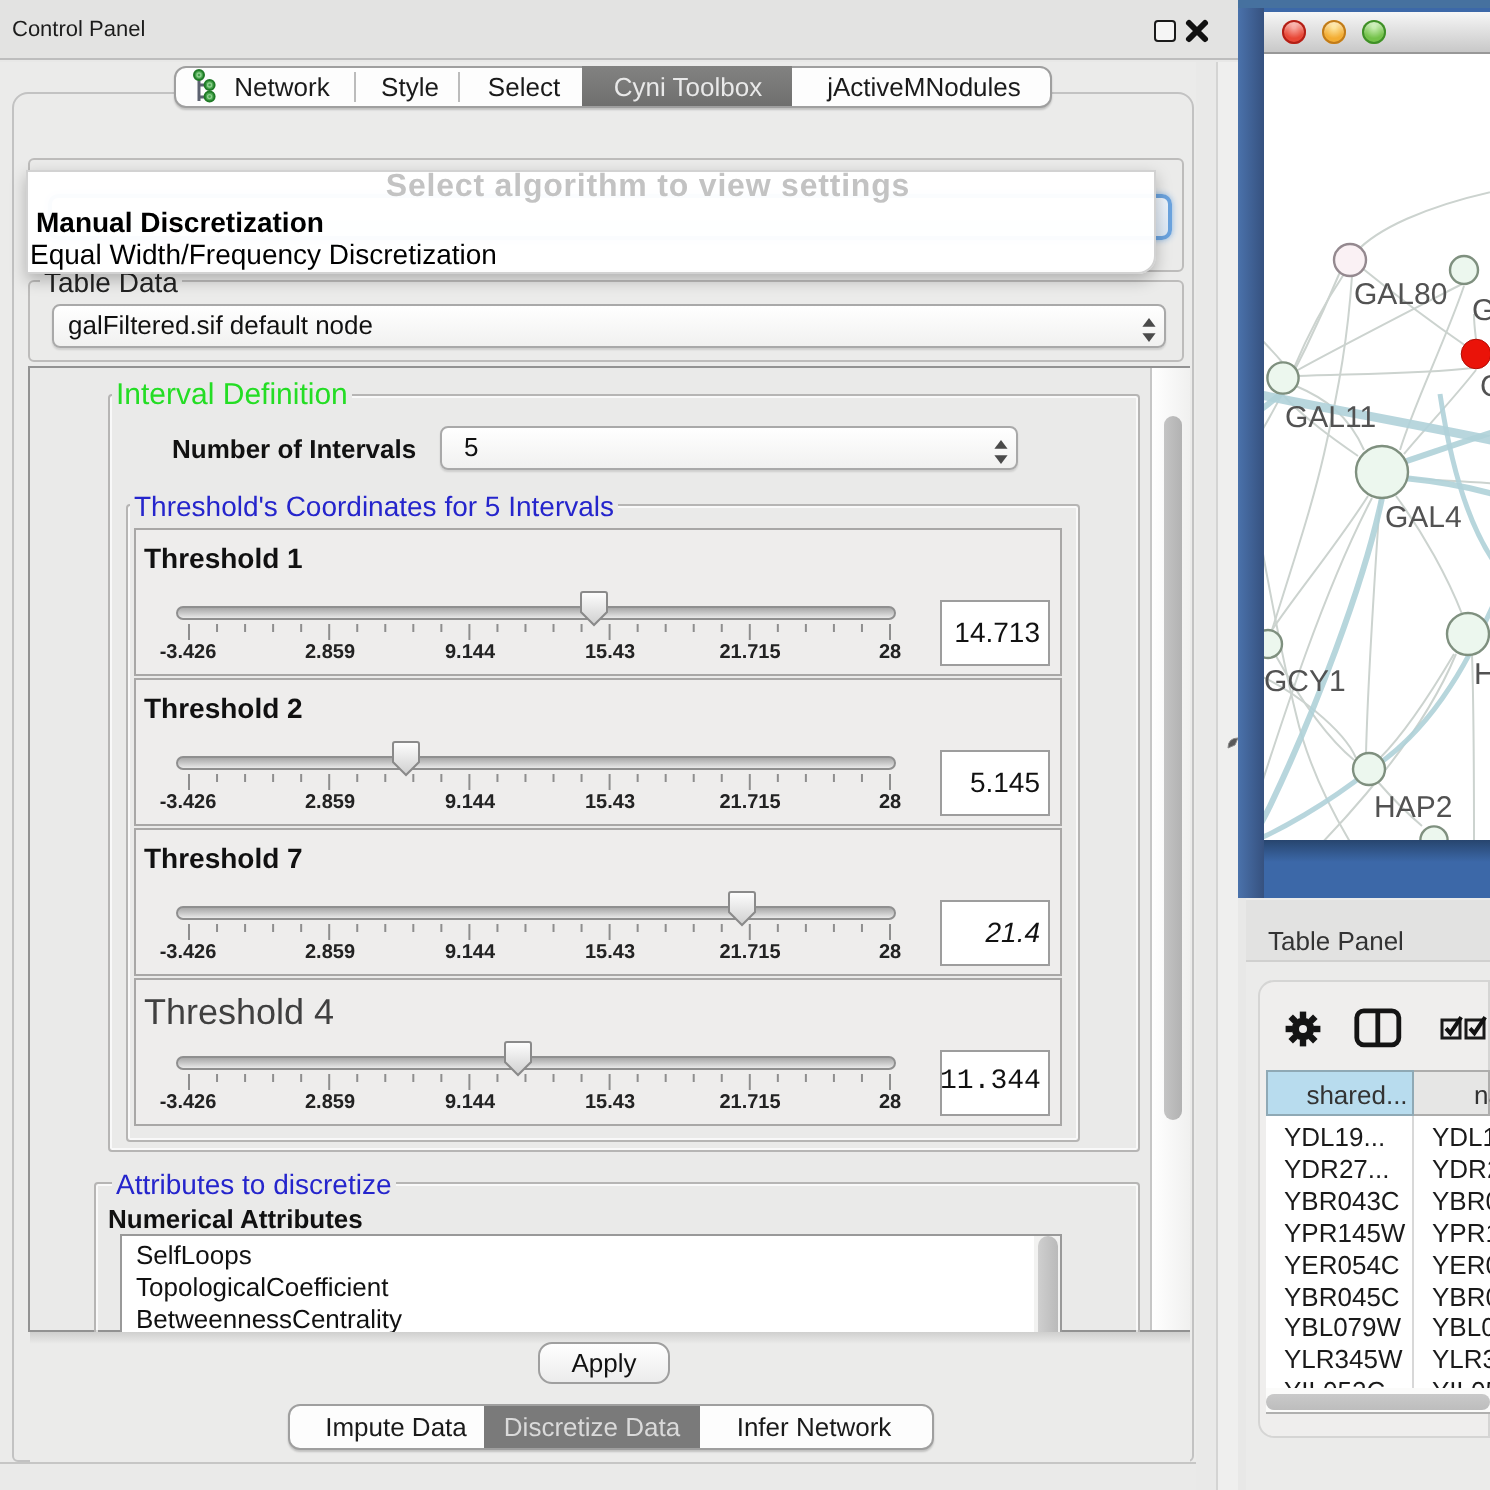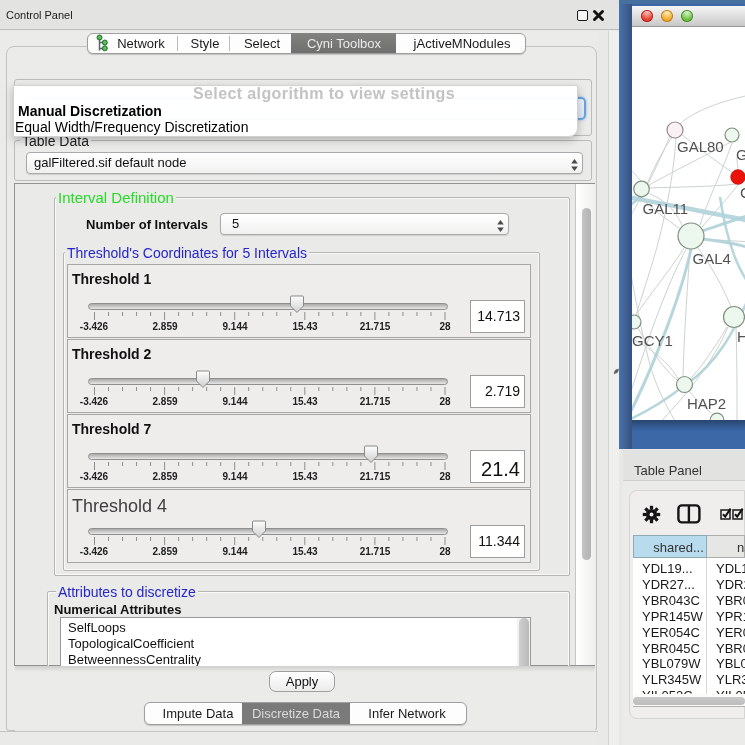--- a/index.html
+++ b/index.html
@@ -152,21 +152,21 @@
 <svg class="abs" style="left:195.2px;top:370px;" width="16" height="19" viewBox="0 0 16 19">
 <path d="M2.5 1 H13.5 Q14.5 1 14.5 2 V11 L8 17.5 L1.5 11 V2 Q1.5 1 2.5 1 Z" fill="url(#thg1)" stroke="#8a8a8a" stroke-width="1"></path>
 <defs>
         <linearGradient id="thg1" x1="0" y1="0" x2="0" y2="1">
           <stop offset="0" stop-color="#fefefe"></stop>
           <stop offset="1" stop-color="#cfcfcf"></stop>
         </linearGradient>
       </defs>
     </svg>
 <div class="abs" style="left:470px;top:375px;width:55px;height:33px;background:#fff;border:1px solid #9d9d9d;"></div>
-<div class="lbl" style="left:470px;top:383px;width:50px;text-align:right;font-size:14px;color:#111;">2.719</div>
+<div class="lbl" style="left:470px;top:383px;width:50px;text-align:right;font-size:14px;color:#111;">5.145</div>
 <div class="abs" style="left:67px;top:414px;width:464px;height:74px;border:1px solid #a8a7a6;background:#eeedec;"></div>
 <div class="lbl" style="left:72px;top:421px;font-size:14px;font-weight:bold;color:#111;">Threshold 7</div>
 <div class="abs" style="left:88px;top:453px;width:360px;height:7px;border:1px solid #8f8f8f;border-radius:4px;background:linear-gradient(#a8a8a8,#e8e8e8);"></div>
 <svg class="abs" style="left:88px;top:462px;" width="362" height="10" viewBox="0 0 362 10">
       <line x1="6.50" y1="0" x2="6.50" y2="8" stroke="#8e8e8e" stroke-width="1"></line>
       <line x1="20.52" y1="0" x2="20.52" y2="4" stroke="#8e8e8e" stroke-width="1"></line>
       <line x1="34.54" y1="0" x2="34.54" y2="4" stroke="#8e8e8e" stroke-width="1"></line>
       <line x1="48.56" y1="0" x2="48.56" y2="4" stroke="#8e8e8e" stroke-width="1"></line>
       <line x1="62.58" y1="0" x2="62.58" y2="4" stroke="#8e8e8e" stroke-width="1"></line>
       <line x1="76.60" y1="0" x2="76.60" y2="8" stroke="#8e8e8e" stroke-width="1"></line>
@@ -200,21 +200,21 @@
 <svg class="abs" style="left:363.4px;top:445px;" width="16" height="19" viewBox="0 0 16 19">
 <path d="M2.5 1 H13.5 Q14.5 1 14.5 2 V11 L8 17.5 L1.5 11 V2 Q1.5 1 2.5 1 Z" fill="url(#thg2)" stroke="#8a8a8a" stroke-width="1"></path>
 <defs>
         <linearGradient id="thg2" x1="0" y1="0" x2="0" y2="1">
           <stop offset="0" stop-color="#fefefe"></stop>
           <stop offset="1" stop-color="#cfcfcf"></stop>
         </linearGradient>
       </defs>
     </svg>
 <div class="abs" style="left:470px;top:450px;width:55px;height:33px;background:#fff;border:1px solid #9d9d9d;"></div>
-<div class="lbl" style="left:470px;top:458px;width:50px;text-align:right;font-size:20px;color:#111;">21.4</div>
+<div class="lbl" style="left:470px;top:458px;width:50px;text-align:right;font-size:14px;color:#111;font-style:italic;">21.4</div>
 <div class="abs" style="left:67px;top:489px;width:464px;height:74px;border:1px solid #a8a7a6;background:#eeedec;"></div>
 <div class="lbl" style="left:72px;top:496px;font-size:18px;font-weight:normal;color:#404040;">Threshold 4</div>
 <div class="abs" style="left:88px;top:528px;width:360px;height:7px;border:1px solid #8f8f8f;border-radius:4px;background:linear-gradient(#a8a8a8,#e8e8e8);"></div>
 <svg class="abs" style="left:88px;top:537px;" width="362" height="10" viewBox="0 0 362 10">
       <line x1="6.50" y1="0" x2="6.50" y2="8" stroke="#8e8e8e" stroke-width="1"></line>
       <line x1="20.52" y1="0" x2="20.52" y2="4" stroke="#8e8e8e" stroke-width="1"></line>
       <line x1="34.54" y1="0" x2="34.54" y2="4" stroke="#8e8e8e" stroke-width="1"></line>
       <line x1="48.56" y1="0" x2="48.56" y2="4" stroke="#8e8e8e" stroke-width="1"></line>
       <line x1="62.58" y1="0" x2="62.58" y2="4" stroke="#8e8e8e" stroke-width="1"></line>
       <line x1="76.60" y1="0" x2="76.60" y2="8" stroke="#8e8e8e" stroke-width="1"></line>
@@ -248,21 +248,21 @@
 <svg class="abs" style="left:251.2px;top:520px;" width="16" height="19" viewBox="0 0 16 19">
 <path d="M2.5 1 H13.5 Q14.5 1 14.5 2 V11 L8 17.5 L1.5 11 V2 Q1.5 1 2.5 1 Z" fill="url(#thg3)" stroke="#8a8a8a" stroke-width="1"></path>
 <defs>
         <linearGradient id="thg3" x1="0" y1="0" x2="0" y2="1">
           <stop offset="0" stop-color="#fefefe"></stop>
           <stop offset="1" stop-color="#cfcfcf"></stop>
         </linearGradient>
       </defs>
     </svg>
 <div class="abs" style="left:470px;top:525px;width:55px;height:33px;background:#fff;border:1px solid #9d9d9d;"></div>
-<div class="lbl" style="left:470px;top:533px;width:50px;text-align:right;font-size:14px;color:#111;">11.344</div>
+<div class="lbl" style="left:470px;top:533px;width:50px;text-align:right;font-size:14px;color:#111;font-family:Liberation Mono, monospace;">11.344</div>
 <div class="abs" style="left:47px;top:591px;width:523px;height:120px;border:1px solid #b6b5b4;border-radius:2px;box-shadow:inset 0 0 0 1px rgba(255,255,255,0.7);"></div>
 <div class="lbl" style="left:56px;top:584px;font-size:14px;color:#2525cc;background:#eaeae9;padding:0 2px;">Attributes to discretize</div>
 <div class="lbl" style="left:54px;top:602px;font-size:13px;font-weight:bold;color:#111;">Numerical Attributes</div>
 <div class="abs" style="left:60px;top:617px;width:471px;height:60px;background:#fff;border:1px solid #999;"></div>
 <div class="lbl" style="left:68px;top:620px;font-size:13px;color:#111;">SelfLoops</div>
 <div class="lbl" style="left:68px;top:636px;font-size:13px;color:#111;">TopologicalCoefficient</div>
 <div class="lbl" style="left:68px;top:652px;font-size:13px;color:#111;">BetweennessCentrality</div>
 <div class="abs" style="left:517px;top:618px;width:13px;height:58px;background:#f2f2f1;"></div>
 <div class="abs" style="left:519px;top:618px;width:10px;height:58px;background:linear-gradient(90deg,#cfcfcf,#bababa);border-radius:5px;"></div>
 <div class="abs" style="left:15px;top:666px;width:580px;height:65px;background:#ebebea;"></div>

